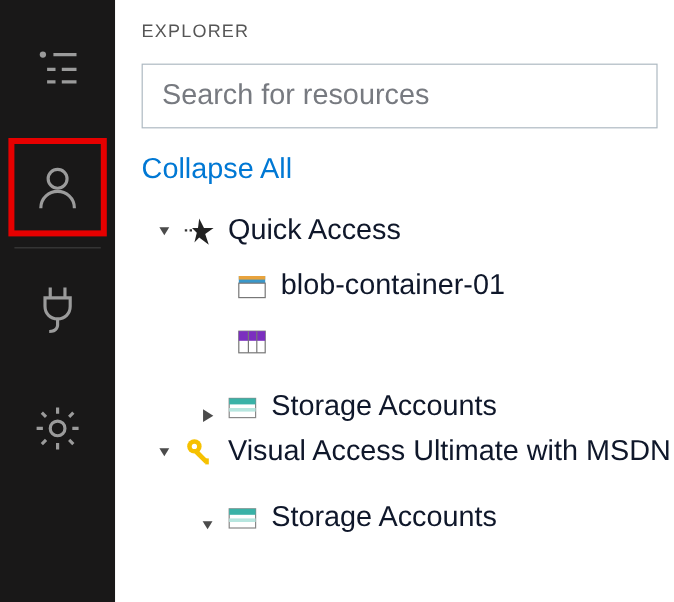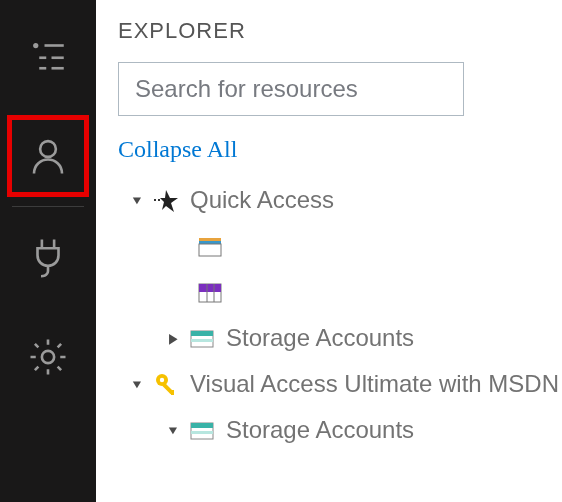--- a/index.html
+++ b/index.html
@@ -3,33 +3,33 @@
 <meta charset="utf-8">
 <style>
   * { box-sizing: border-box; margin: 0; padding: 0; font-family: "Segoe UI", Arial, sans-serif; }
   body { width: 562px; height: 502px; display: flex; overflow: hidden; background:#fff; }
   .sidebar { width: 96px; background: #191818; display: flex; flex-direction: column; align-items: center; padding-top: 20px; gap: 28px; }
   .sb-item { width: 72px; height: 72px; display: flex; align-items: center; justify-content: center; color: #9b9b9b; }
   .sb-item svg { width: 42px; height: 42px; stroke: #9b9b9b; fill: none; }
   .highlight { outline: 5px solid #e60000; outline-offset: 0; }
   .divider { width: 72px; height: 1px; background: #3c3c3c; margin-top:-14px; margin-bottom:-14px; }
   .main { flex: 1; background: #fff; padding: 18px 0 0 22px; }
-  .title { color: #555; font-size: 22px; letter-spacing: 1px; margin-bottom: 18px; }
-  .search { width: 346px; border: 1px solid #aeb9c2; padding: 12px 16px; font-size: 24px; color: #7f1d1d; background:#fff; }
+  .title { color: #555; font-size: 15px; letter-spacing: 1px; margin-bottom: 18px; }
+  .search { width: 430px; border: 1px solid #aeb9c2; padding: 12px 16px; font-size: 24px; color: #7f1d1d; background:#fff; }
   .search::placeholder { color:#777a80; }
-  .collapse { color: #0078d4; font-size: 24px; margin: 20px 0 14px; cursor: pointer; font-family: Liberation Serif, serif; }
-  .tree { font-size: 24px; color: #737373; }
+  .collapse { color: #0078d4; font-size: 24px; margin: 20px 0 14px; cursor: pointer; }
+  .tree { font-size: 24px; color: #0f172a; }
   .row { display: flex; align-items: center; height: 46px; }
   .arrow { width: 18px; display:inline-flex; justify-content:center; color:#4b4b4b; font-size:14px; }
   .arrow.down::before { content:"▼"; transform:scaleY(.8);}
   .arrow.right::before { content:"▶"; transform:scaleX(.8);}
   .ic { width:28px; height:28px; display:inline-flex; align-items:center; justify-content:center; margin:0 10px 0 6px; }
   .lvl0 { padding-left: 10px; }
   .lvl1 { padding-left: 72px; }
-  .lvl1b { padding-left: 46px; }
+  .lvl1b { padding-left: 46px; align-items: flex-end; }
   svg { display:block; }
 </style>
 </head>
 <body>
 
 <div class="sidebar">
   <div class="sb-item">
     <svg viewBox="0 0 48 48" stroke-width="3">
       <circle cx="10" cy="12" r="3" fill="#9b9b9b" stroke="none"></circle>
       <line x1="20" y1="12" x2="42" y2="12"></line>
@@ -81,20 +81,21 @@
     </div>
 
     <div class="row lvl1">
       <span class="ic">
         <svg viewBox="0 0 28 28">
             <rect x="3" y="6" width="22" height="6" fill="#3a97c9"></rect>
             <rect x="3" y="12" width="22" height="12" fill="#fff" stroke="#777"></rect>
             <rect x="3" y="6" width="22" height="3" fill="#e8a33d"></rect>
           </svg>
       </span>
+      <span>blob-container-01</span>
     </div>
 
     <div class="row lvl1">
       <span class="ic">
         <svg viewBox="0 0 28 28">
             <rect x="3" y="6" width="22" height="18" fill="#fff" stroke="#777"></rect>
             <rect x="3" y="6" width="22" height="8" fill="#7b2fbf"></rect>
             <line x1="11" y1="6" x2="11" y2="24" stroke="#777"></line>
             <line x1="18" y1="6" x2="18" y2="24" stroke="#777"></line>
           </svg>

